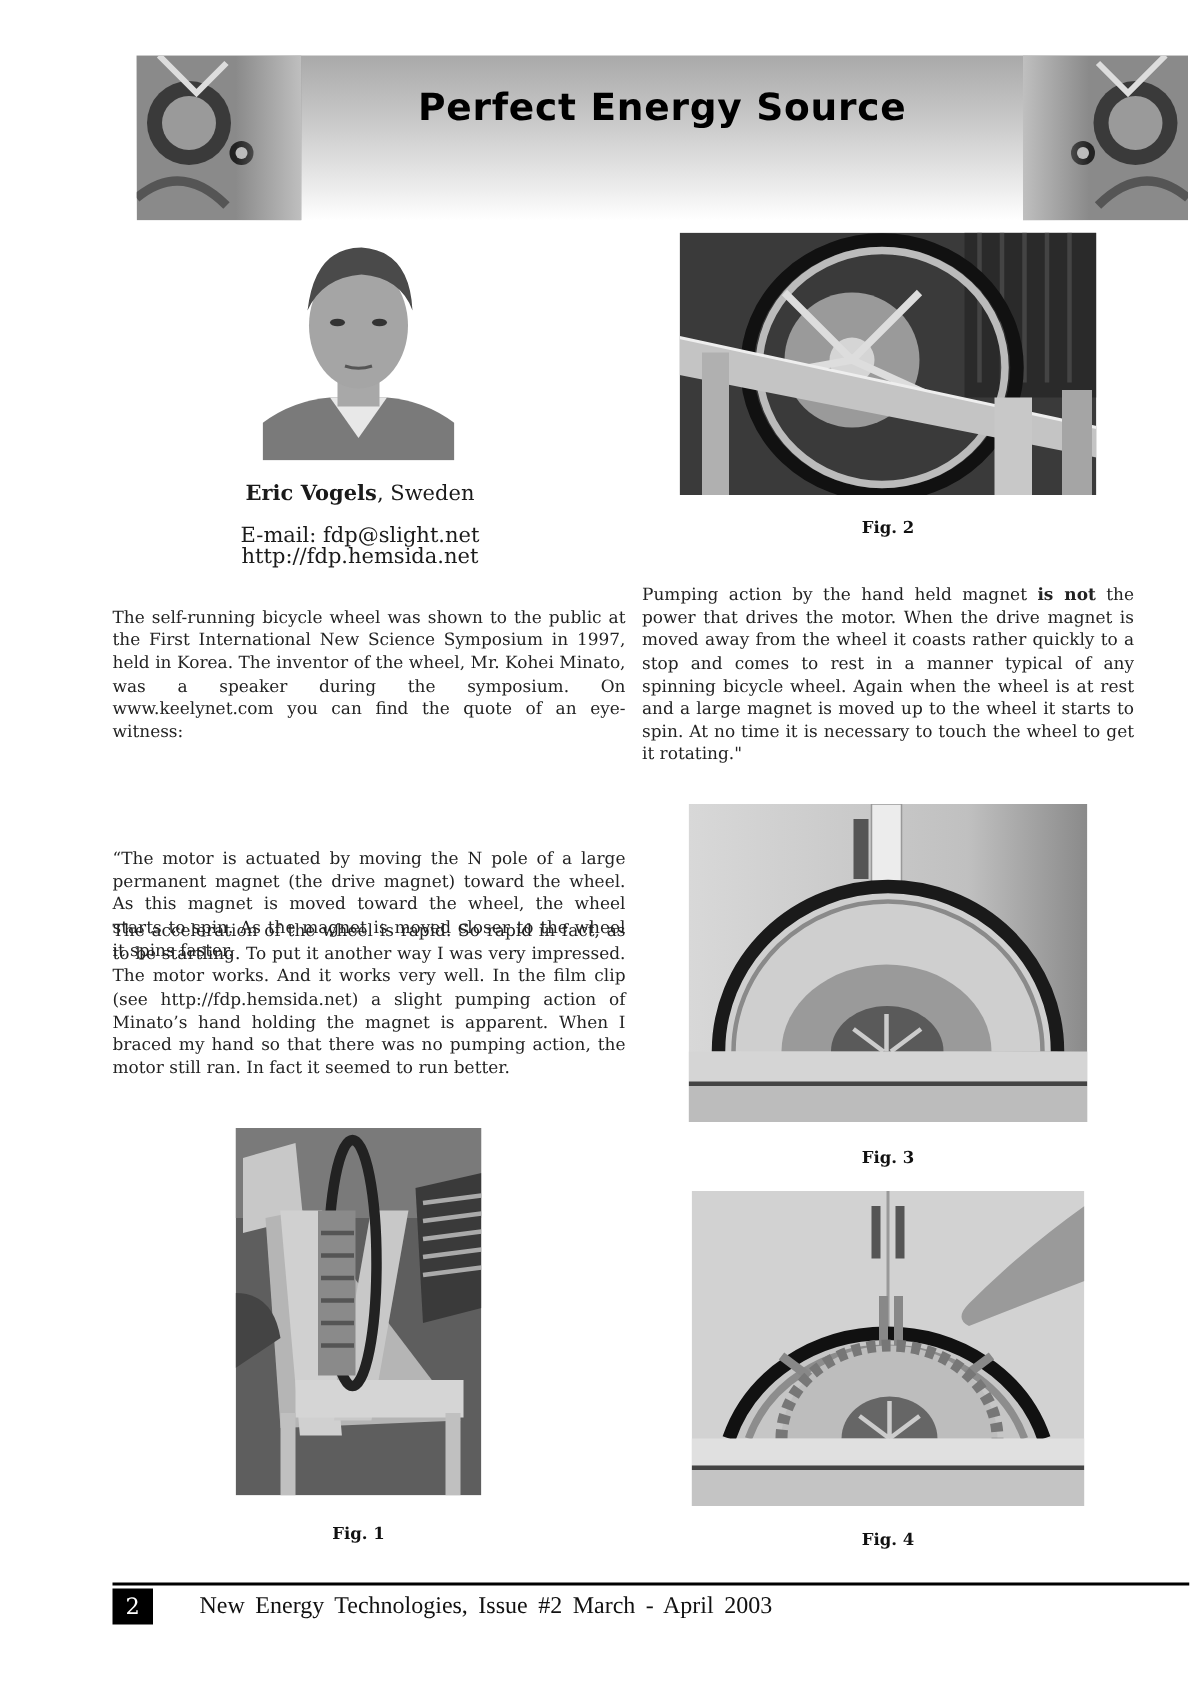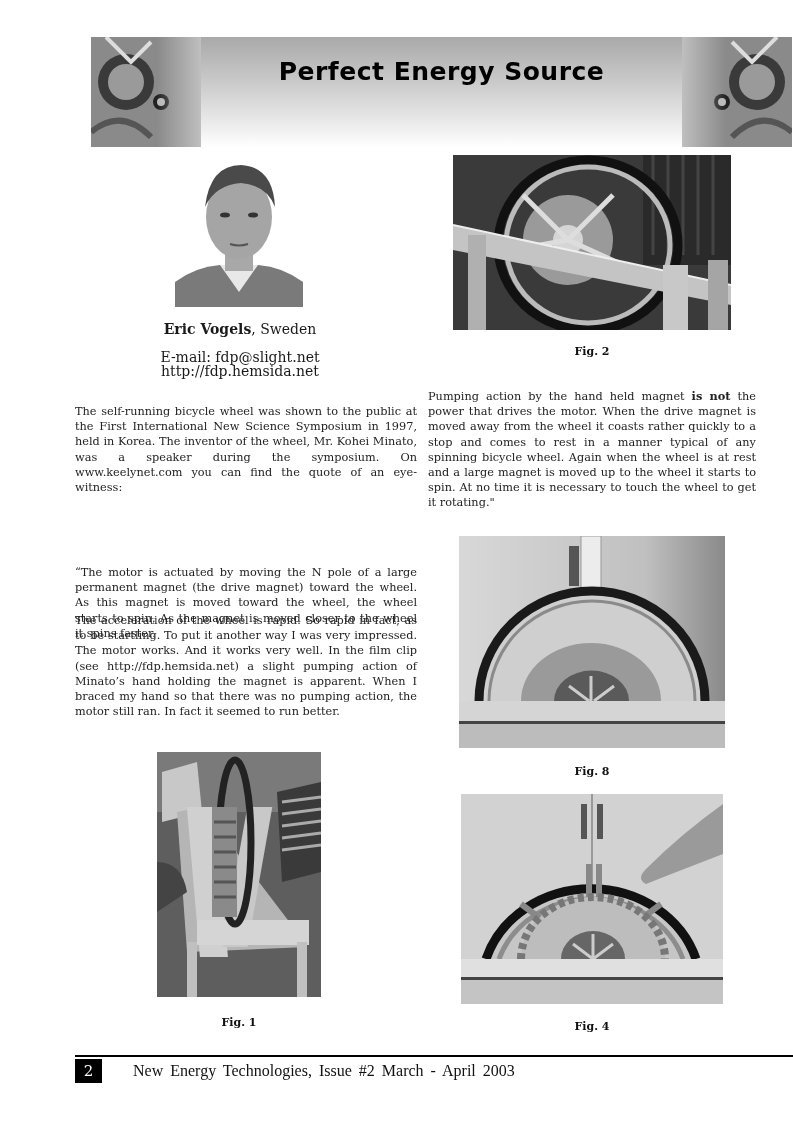--- a/index.html
+++ b/index.html
@@ -166,21 +166,21 @@
     <path d="M20 165 A113 110 0 0 1 246 165" fill="#cfcfcf" stroke="#1a1a1a" stroke-width="9"></path>
     <path d="M30 165 A103 100 0 0 1 236 165" fill="none" stroke="#8a8a8a" stroke-width="3"></path>
     <path d="M62 165 A70 58 0 0 1 202 165" fill="#9a9a9a"></path>
     <path d="M95 165 A37 30 0 0 1 170 165" fill="#5a5a5a"></path>
     <path d="M132 140 v25 M110 150 l20 15 M155 150 l-20 15" stroke="#ccc" stroke-width="3"></path>
     <rect x="0" y="165" width="266" height="20" fill="#d5d5d5"></rect>
     <rect x="0" y="185" width="266" height="3" fill="#444"></rect>
     <rect x="0" y="188" width="266" height="24" fill="#bcbcbc"></rect>
   </svg>
 </div>
-<div class="caption" style="left:459px; top:765px; width:266px;">Fig. 8</div>
+<div class="caption" style="left:459px; top:765px; width:266px;">Fig. 3</div>
 
 <div class="photo" style="left:461px; top:794px; width:262px; height:210px;">
   <svg viewBox="0 0 262 210">
     <rect width="262" height="210" fill="#d2d2d2"></rect>
     <rect x="130" y="0" width="2" height="130" fill="#999"></rect>
     <rect x="120" y="10" width="6" height="35" fill="#555"></rect>
     <rect x="136" y="10" width="6" height="35" fill="#555"></rect>
     <path d="M25 165 A110 100 0 0 1 235 165" fill="#c6c6c6" stroke="#111" stroke-width="9"></path>
     <path d="M38 165 A97 88 0 0 1 222 165" fill="none" stroke="#8d8d8d" stroke-width="5"></path>
     <path d="M128 70 v95 M138 70 v95 M60 110 l40 30 M200 110 l-40 30" stroke="#888" stroke-width="6"></path>

